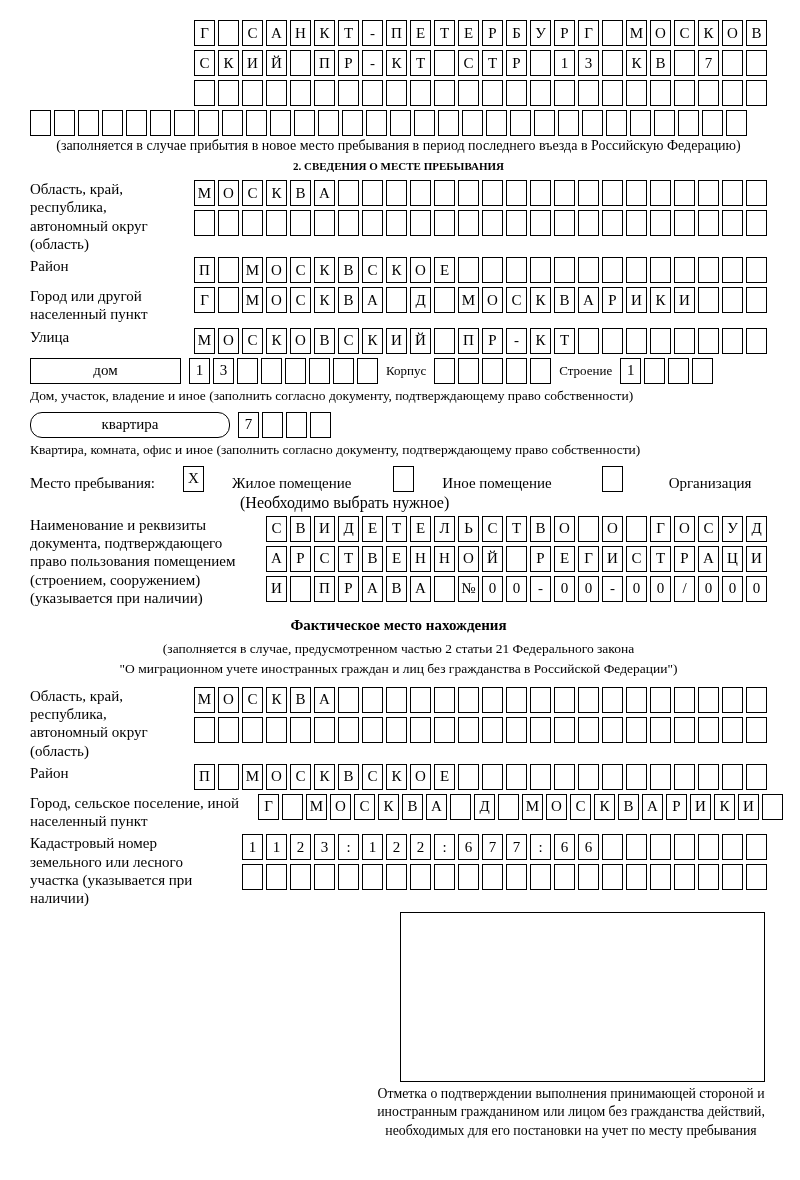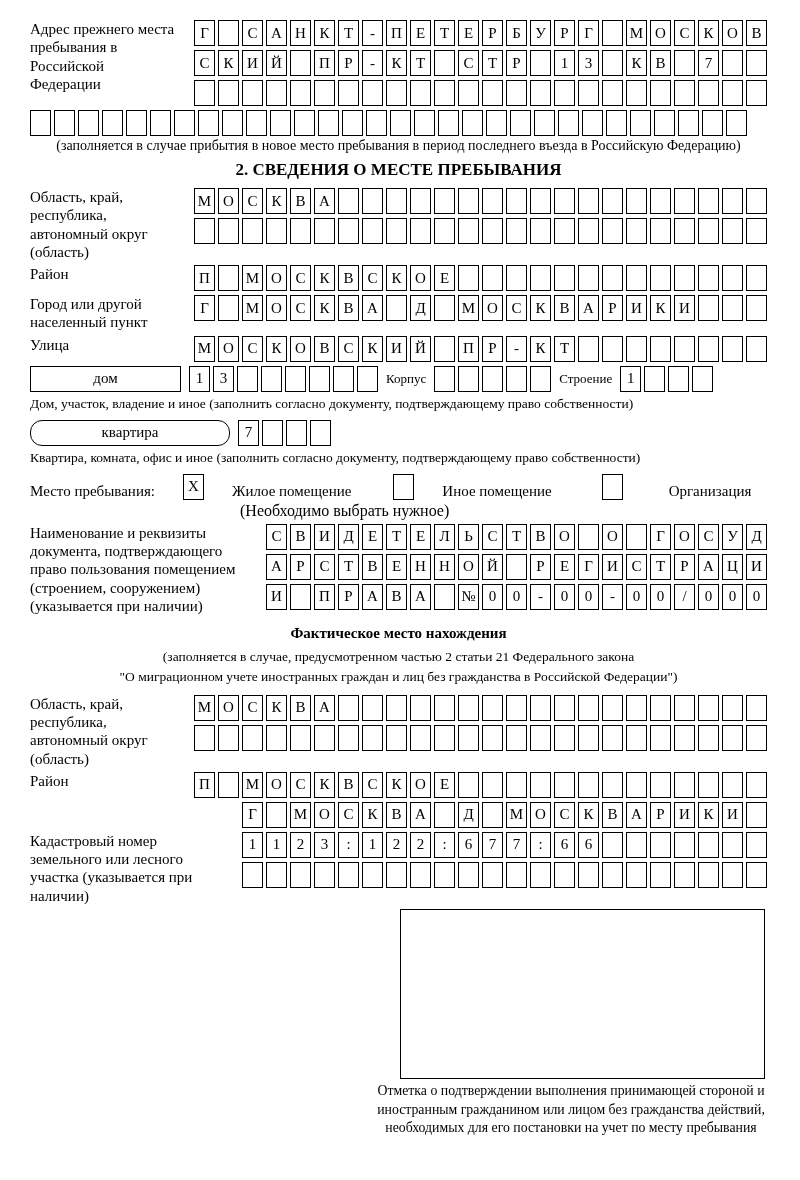--- a/index.html
+++ b/index.html
@@ -23,21 +23,21 @@
   .w-plain{width:118px;}
   .w-doc{width:222px;}
   .w-aregion{width:140px;}
   .w-acity{width:228px;}
   .w-cad{width:196px;}
 
   .fullrow{margin:4px 0 2px 0;}
   .note{font-size:14px;text-align:center;margin:2px 0 6px 0;}
   .note-left{font-size:13.5px;text-align:left;margin:4px 0 8px 0;}
 
-  .sec-title{font-size:17px;font-weight:bold;text-align:center;margin:6px 0 8px 0;}
+  .sec-title{font-size:11px;font-weight:bold;text-align:center;margin:6px 0 8px 0;}
   .sub-title{font-size:15px;font-weight:bold;text-align:center;margin:10px 0 6px 0;}
   .sub-note{font-size:13.5px;text-align:center;margin:0 0 2px 0;line-height:1.35;}
 
   .house-row{display:flex;align-items:flex-start;gap:8px;margin-bottom:2px;}
   .wide-box{height:26px;box-sizing:border-box;border:1.6px solid #000;
             display:flex;align-items:center;justify-content:center;font-size:15px;}
   .box-dom{width:151px;}
   .box-kv{width:200px;border-radius:12px;}
   .inline-label{font-size:13px;line-height:26px;}
 
@@ -51,21 +51,20 @@
   .stamp-caption{width:392px;margin-left:auto;margin-right:0;text-align:center;
                  font-size:13.8px;line-height:1.35;margin-top:3px;}
 </style>
 </head>
 <body>
 
 <div class="page">
 
 
   <div class="frow">
-    <div class="label w-prev">Адрес прежнего места пребывания в Российской Федерации</div>
     <div class="cellcol">
       <div class="cells">
           <span class="cell">Г</span>
           <span class="cell"></span>
           <span class="cell">С</span>
           <span class="cell">А</span>
           <span class="cell">Н</span>
           <span class="cell">К</span>
           <span class="cell">Т</span>
           <span class="cell">-</span>
@@ -543,20 +542,21 @@
         <span class="cell"></span>
         <span class="cell"></span>
         <span class="cell"></span>
         <span class="cell"></span>
         <span class="cell"></span>
         <span class="cell"></span>
       </div>
   </div>
 
   <div class="frow">
+    <div class="label w-acity">Город, сельское поселение, иной населенный пункт</div>
     <div class="cells" style="margin-left:auto;">
         <span class="cell">Г</span>
         <span class="cell"></span>
         <span class="cell">М</span>
         <span class="cell">О</span>
         <span class="cell">С</span>
         <span class="cell">К</span>
         <span class="cell">В</span>
         <span class="cell">А</span>
         <span class="cell"></span>

